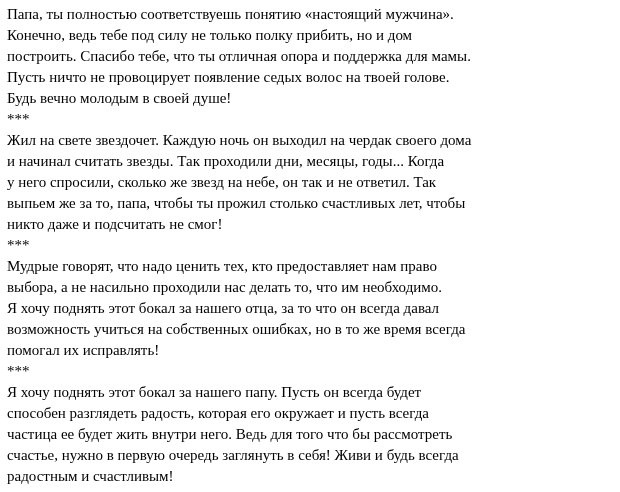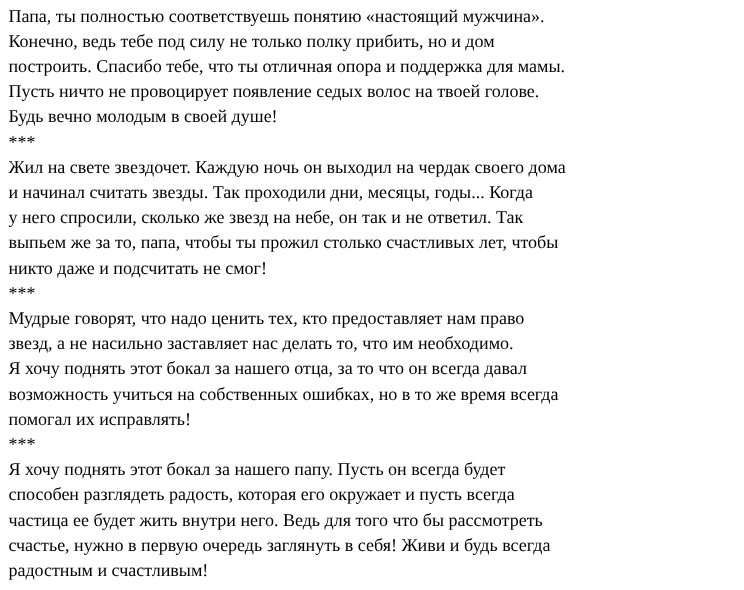--- a/index.html
+++ b/index.html
@@ -42,21 +42,21 @@
 Пусть ничто не провоцирует появление седых волос на твоей голове.
 Будь вечно молодым в своей душе!</p>
   <p class="sep">***</p>
   <p class="para">Жил на свете звездочет. Каждую ночь он выходил на чердак своего дома
 и начинал считать звезды. Так проходили дни, месяцы, годы... Когда
 у него спросили, сколько же звезд на небе, он так и не ответил. Так
 выпьем же за то, папа, чтобы ты прожил столько счастливых лет, чтобы
 никто даже и подсчитать не смог!</p>
   <p class="sep">***</p>
   <p class="para">Мудрые говорят, что надо ценить тех, кто предоставляет нам право
-звезд, а не насильно заставляет нас делать то, что им необходимо.
+выбора, а не насильно проходили нас делать то, что им необходимо.
 Я хочу поднять этот бокал за нашего отца, за то что он всегда давал
 возможность учиться на собственных ошибках, но в то же время всегда
 помогал их исправлять!</p>
   <p class="sep">***</p>
   <p class="para">Я хочу поднять этот бокал за нашего папу. Пусть он всегда будет
 способен разглядеть радость, которая его окружает и пусть всегда
 частица ее будет жить внутри него. Ведь для того что бы рассмотреть
 счастье, нужно в первую очередь заглянуть в себя! Живи и будь всегда
 радостным и счастливым!</p>
 </div>

